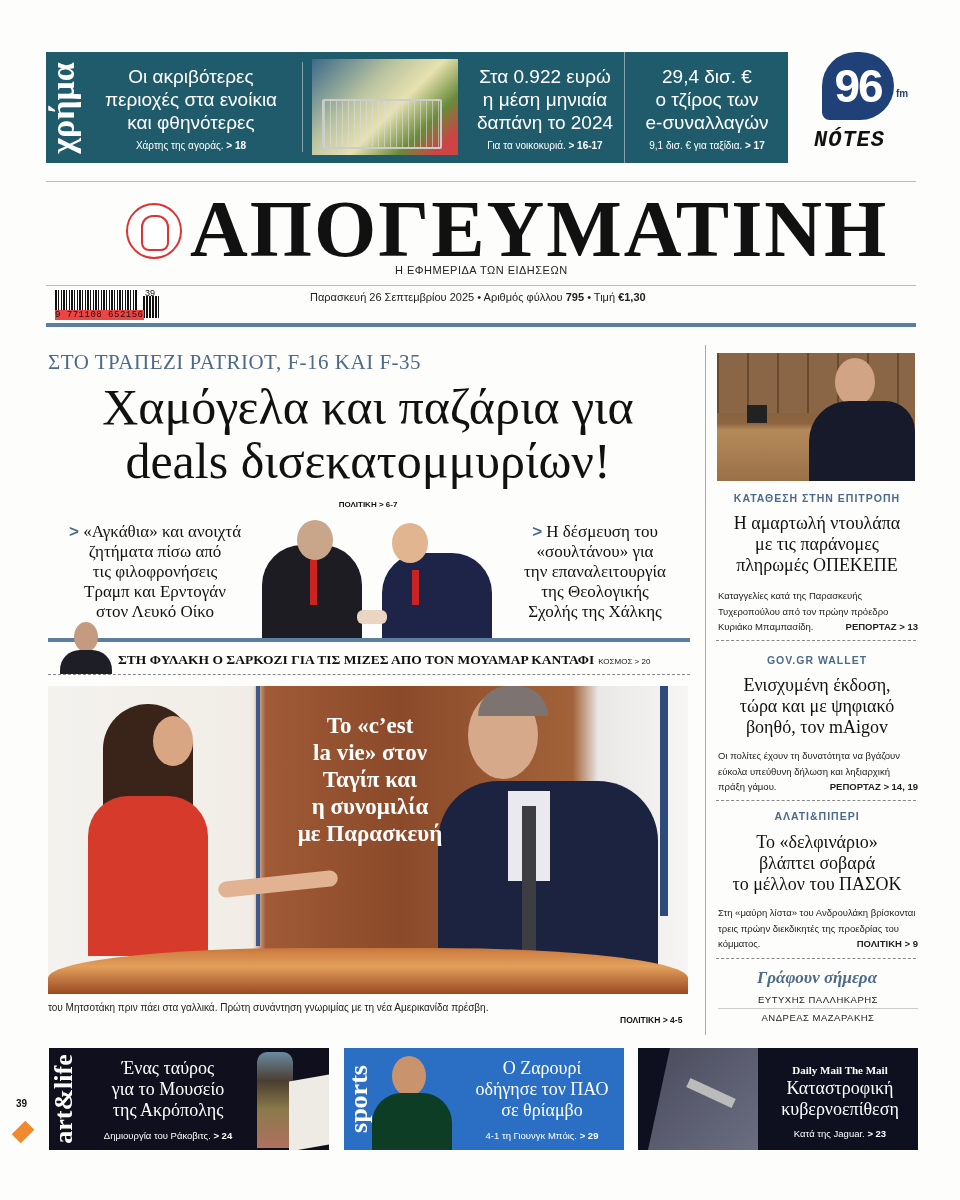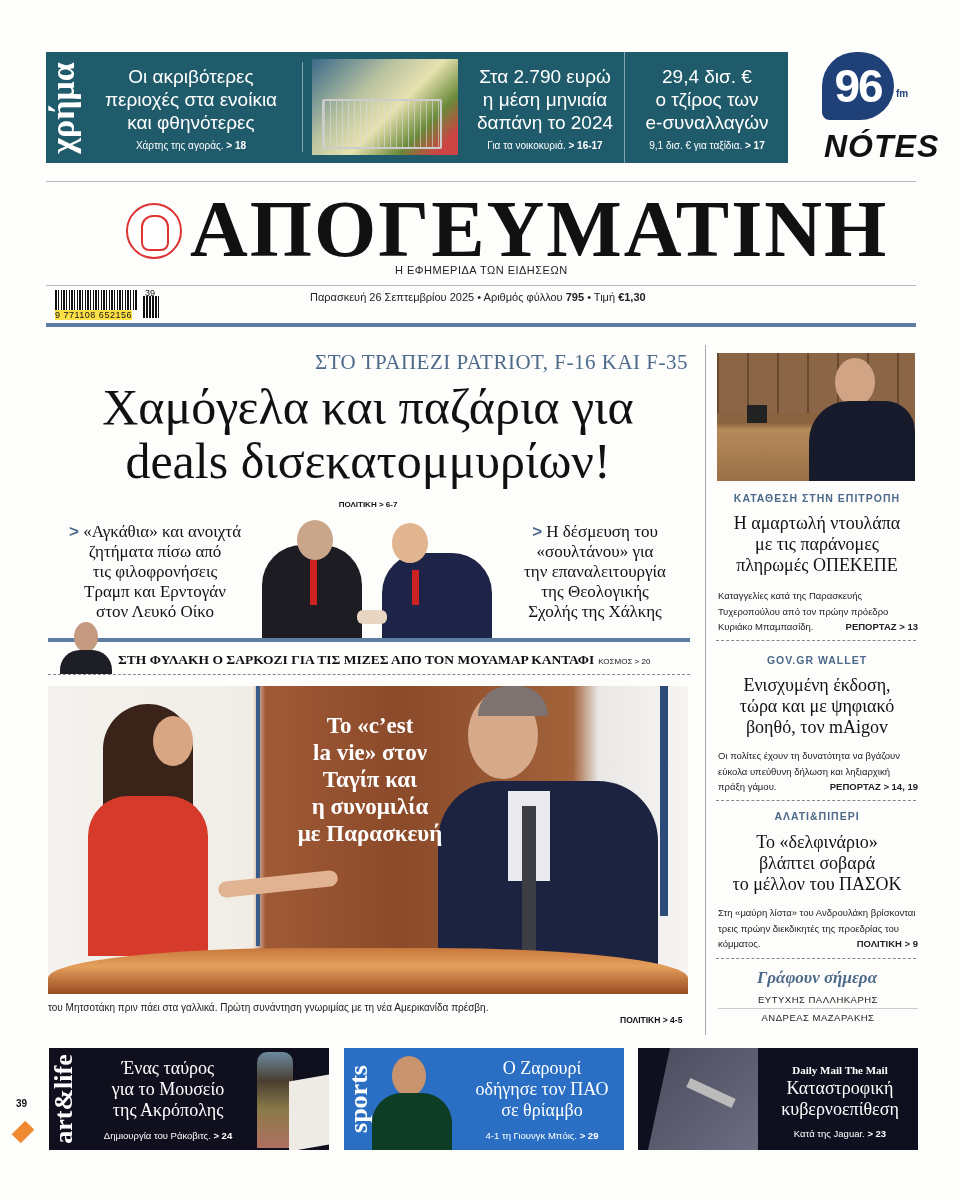--- a/index.html
+++ b/index.html
@@ -16,39 +16,39 @@
   .promo-item .head { font-size: 19px; line-height: 23px; color:#fff; }
   .promo-item .sub { font-size: 10px; margin-top: 6px; color:#fff; }
   .promo-item .sub b { font-weight: bold; }
   .vsep { position:absolute; top: 10px; width:1px; height: 90px; background: rgba(255,255,255,0.45); }
   .photo { position:absolute; overflow:hidden; }
 
   
   #notes { left: 808px; top: 52px; width: 110px; height: 112px; }
   #notes .bubble { position:absolute; left: 14px; top: 0; width: 72px; height: 68px; border-radius: 36px 36px 36px 8px; background:#1f4178; color:#fff; font-weight:bold; font-size: 46px; line-height:68px; text-align:center; letter-spacing:-2px;}
   #notes .fm { position:absolute; left: 88px; top: 36px; font-size: 10px; color:#1f4178; font-weight:bold;}
-  #notes .word { position:absolute; left: 16px; top: 76px; font-size: 32px; font-weight:bold; font-style: italic; color:#111; letter-spacing: 1px; }
+  #notes .word { position:absolute; left: 6px; top: 76px; font-size: 22px; font-weight:bold; font-style: italic; color:#111; letter-spacing: 1px; font-family: Liberation Mono, monospace; }
 
   
   .rule { position:absolute; height:1px; background:#bbb; }
   #logo-seal { left: 126px; top: 203px; width: 56px; height: 56px; border-radius:50%; border: 2px solid #d33; background:#fff; }
   #logo-seal::after { content:""; position:absolute; left: 13px; top: 10px; width: 24px; height: 32px; border-radius: 12px 12px 8px 8px; border: 2px solid #d33; }
   #masthead { left: 190px; top: 186px; width: 650px; height: 86px; font-family: "Liberation Serif", serif; font-size: 80px; line-height: 86px; letter-spacing: 2px; font-weight: bold; color:#111; transform: scaleY(1.0); }
   #tagline { left: 395px; top: 264px; font-size: 11px; letter-spacing: 0.5px; color:#222; }
   #barcode { left: 55px; top: 290px; width: 108px; height: 30px; }
   #barcode .bars { position:absolute; left:0; top:0; width: 82px; height: 20px; background: repeating-linear-gradient(90deg, #111 0 2px, #fff 2px 3px, #111 3px 4px, #fff 4px 6px, #111 6px 7px, #fff 7px 8px); }
   #barcode .bars2 { position:absolute; left: 88px; top: 6px; width: 16px; height: 22px; background: repeating-linear-gradient(90deg, #111 0 2px, #fff 2px 3px); }
-  #barcode .num { position:absolute; left: 0; top: 20px; font-size: 9px; letter-spacing:0.5px; color:#111; background:#fde047;}
+  #barcode .num { position:absolute; left: 0; top: 20px; font-size: 9px; letter-spacing:0.5px; color:#111; background:#ef4444;font-family:Liberation Mono, monospace;}
   #barcode .issue { position:absolute; left: 90px; top: -2px; font-size: 9px; }
   #dateline { left: 310px; top: 291px; font-size: 11px; color:#222; }
   #dateline b { font-weight:bold; }
   .blue-rule { position:absolute; background: #5d7ea1; height: 4px; }
 
   
-  #kicker { left: 48px; top: 350px; width: 640px; text-align:right; font-family:"Liberation Serif",serif; font-size: 21px; color:#4d6a8a; letter-spacing: 0.5px; }
+  #kicker { left: 48px; top: 350px; width: 640px; text-align:left; font-family:"Liberation Serif",serif; font-size: 21px; color:#4d6a8a; letter-spacing: 0.5px; }
   #headline { left: 48px; top: 380px; width: 640px; text-align:center; font-family:"Liberation Serif",serif; font-size: 50px; line-height: 54px; color:#111; }
   #headline-ref { left: 48px; top: 500px; width: 640px; text-align:center; font-size: 8px; font-weight: bold; }
   .bullet { position:absolute; text-align:center; font-family:"Liberation Serif",serif; font-size: 17px; line-height: 20px; color:#111; }
   .bullet .arr { color:#4d6a8a; font-weight:bold; font-family: "Liberation Sans", sans-serif;}
   #handshake { left: 252px; top: 515px; width: 245px; height: 123px; }
 
   
   #sarko-photo { left: 60px; top: 620px; width: 52px; height: 54px; }
   #sarko-text { left: 118px; top: 652px; font-family:"Liberation Serif",serif; font-weight:bold; font-size: 13.5px; color:#111; white-space: nowrap; }
   #sarko-text .ref { font-family:"Liberation Sans",sans-serif; font-weight:normal; font-size: 8px; margin-left: 4px; text-align: right;}
@@ -92,21 +92,21 @@
     <div class="head">και φθηνότερες</div>
     <div class="sub"><span>Χάρτης της αγοράς.</span> <b>&gt; 18</b></div>
   </div>
   <div class="vsep" style="left:256px;"></div>
 
   <div class="photo" style="left:266px; top:7px; width:146px; height:96px; background: linear-gradient(135deg,#3a6a8a 0%,#b9c3a0 35%,#e8e2b0 55%,#6a8a3a 75%,#c44 90%);">
     <div style="position:absolute; left:10px; top:40px; width:120px; height:50px; border:2px solid #ccc; border-radius:2px; background: repeating-linear-gradient(90deg, rgba(220,220,220,0.6) 0 1px, transparent 1px 6px);"></div>
   </div>
 
   <div class="promo-item" style="left:418px; width:162px;">
-    <div class="head">Στα 2.790 ευρώ</div>
+    <div class="head">Στα 0.922 ευρώ</div>
     <div class="head">η μέση μηνιαία</div>
     <div class="head">δαπάνη το 2024</div>
     <div class="sub"><span>Για τα νοικοκυριά.</span> <b>&gt; 16-17</b></div>
   </div>
   <div class="vsep" style="left:578px; top:0; height:111px;"></div>
 
   <div class="promo-item" style="left:580px; width:162px;">
     <div class="head">29,4 δισ. €</div>
     <div class="head">ο τζίρος των</div>
     <div class="head">e-συναλλαγών</div>

